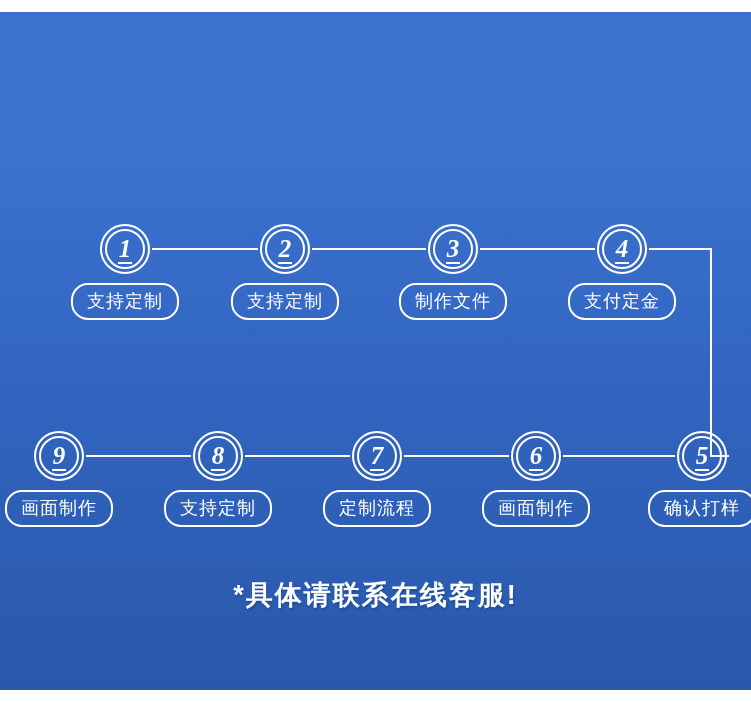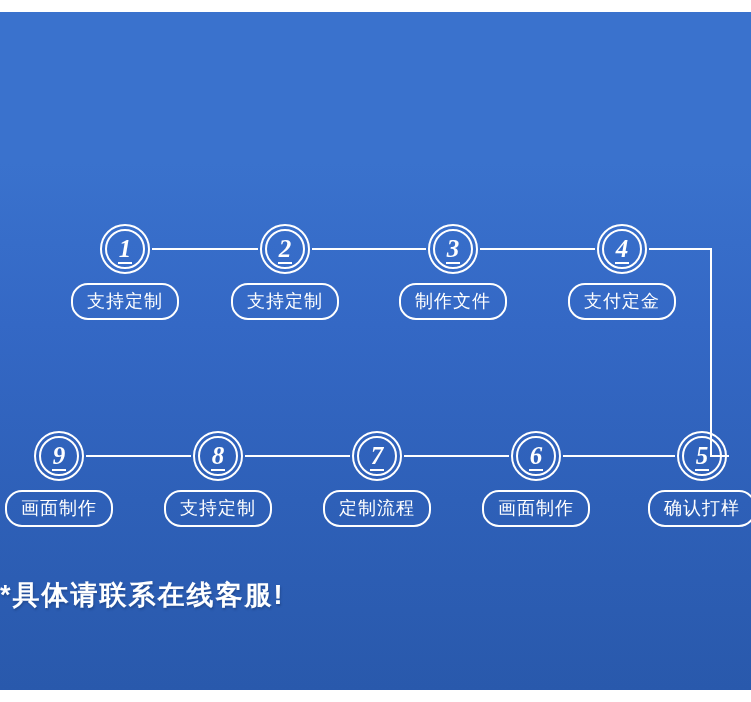--- a/index.html
+++ b/index.html
@@ -144,21 +144,21 @@
     background: transparent;
     box-sizing: border-box;
   }
 
   
   #footer-note {
     position: absolute;
     left: 0;
     right: 0;
     top: 565px;
-    text-align: left;
+    text-align: center;
     font-size: 27px;
     font-weight: bold;
     color: #ffffff;
     letter-spacing: 2px;
     text-shadow: 1px 2px 2px rgba(20,45,95,0.35);
   }
 </style>
 </head>
 <body>
 

